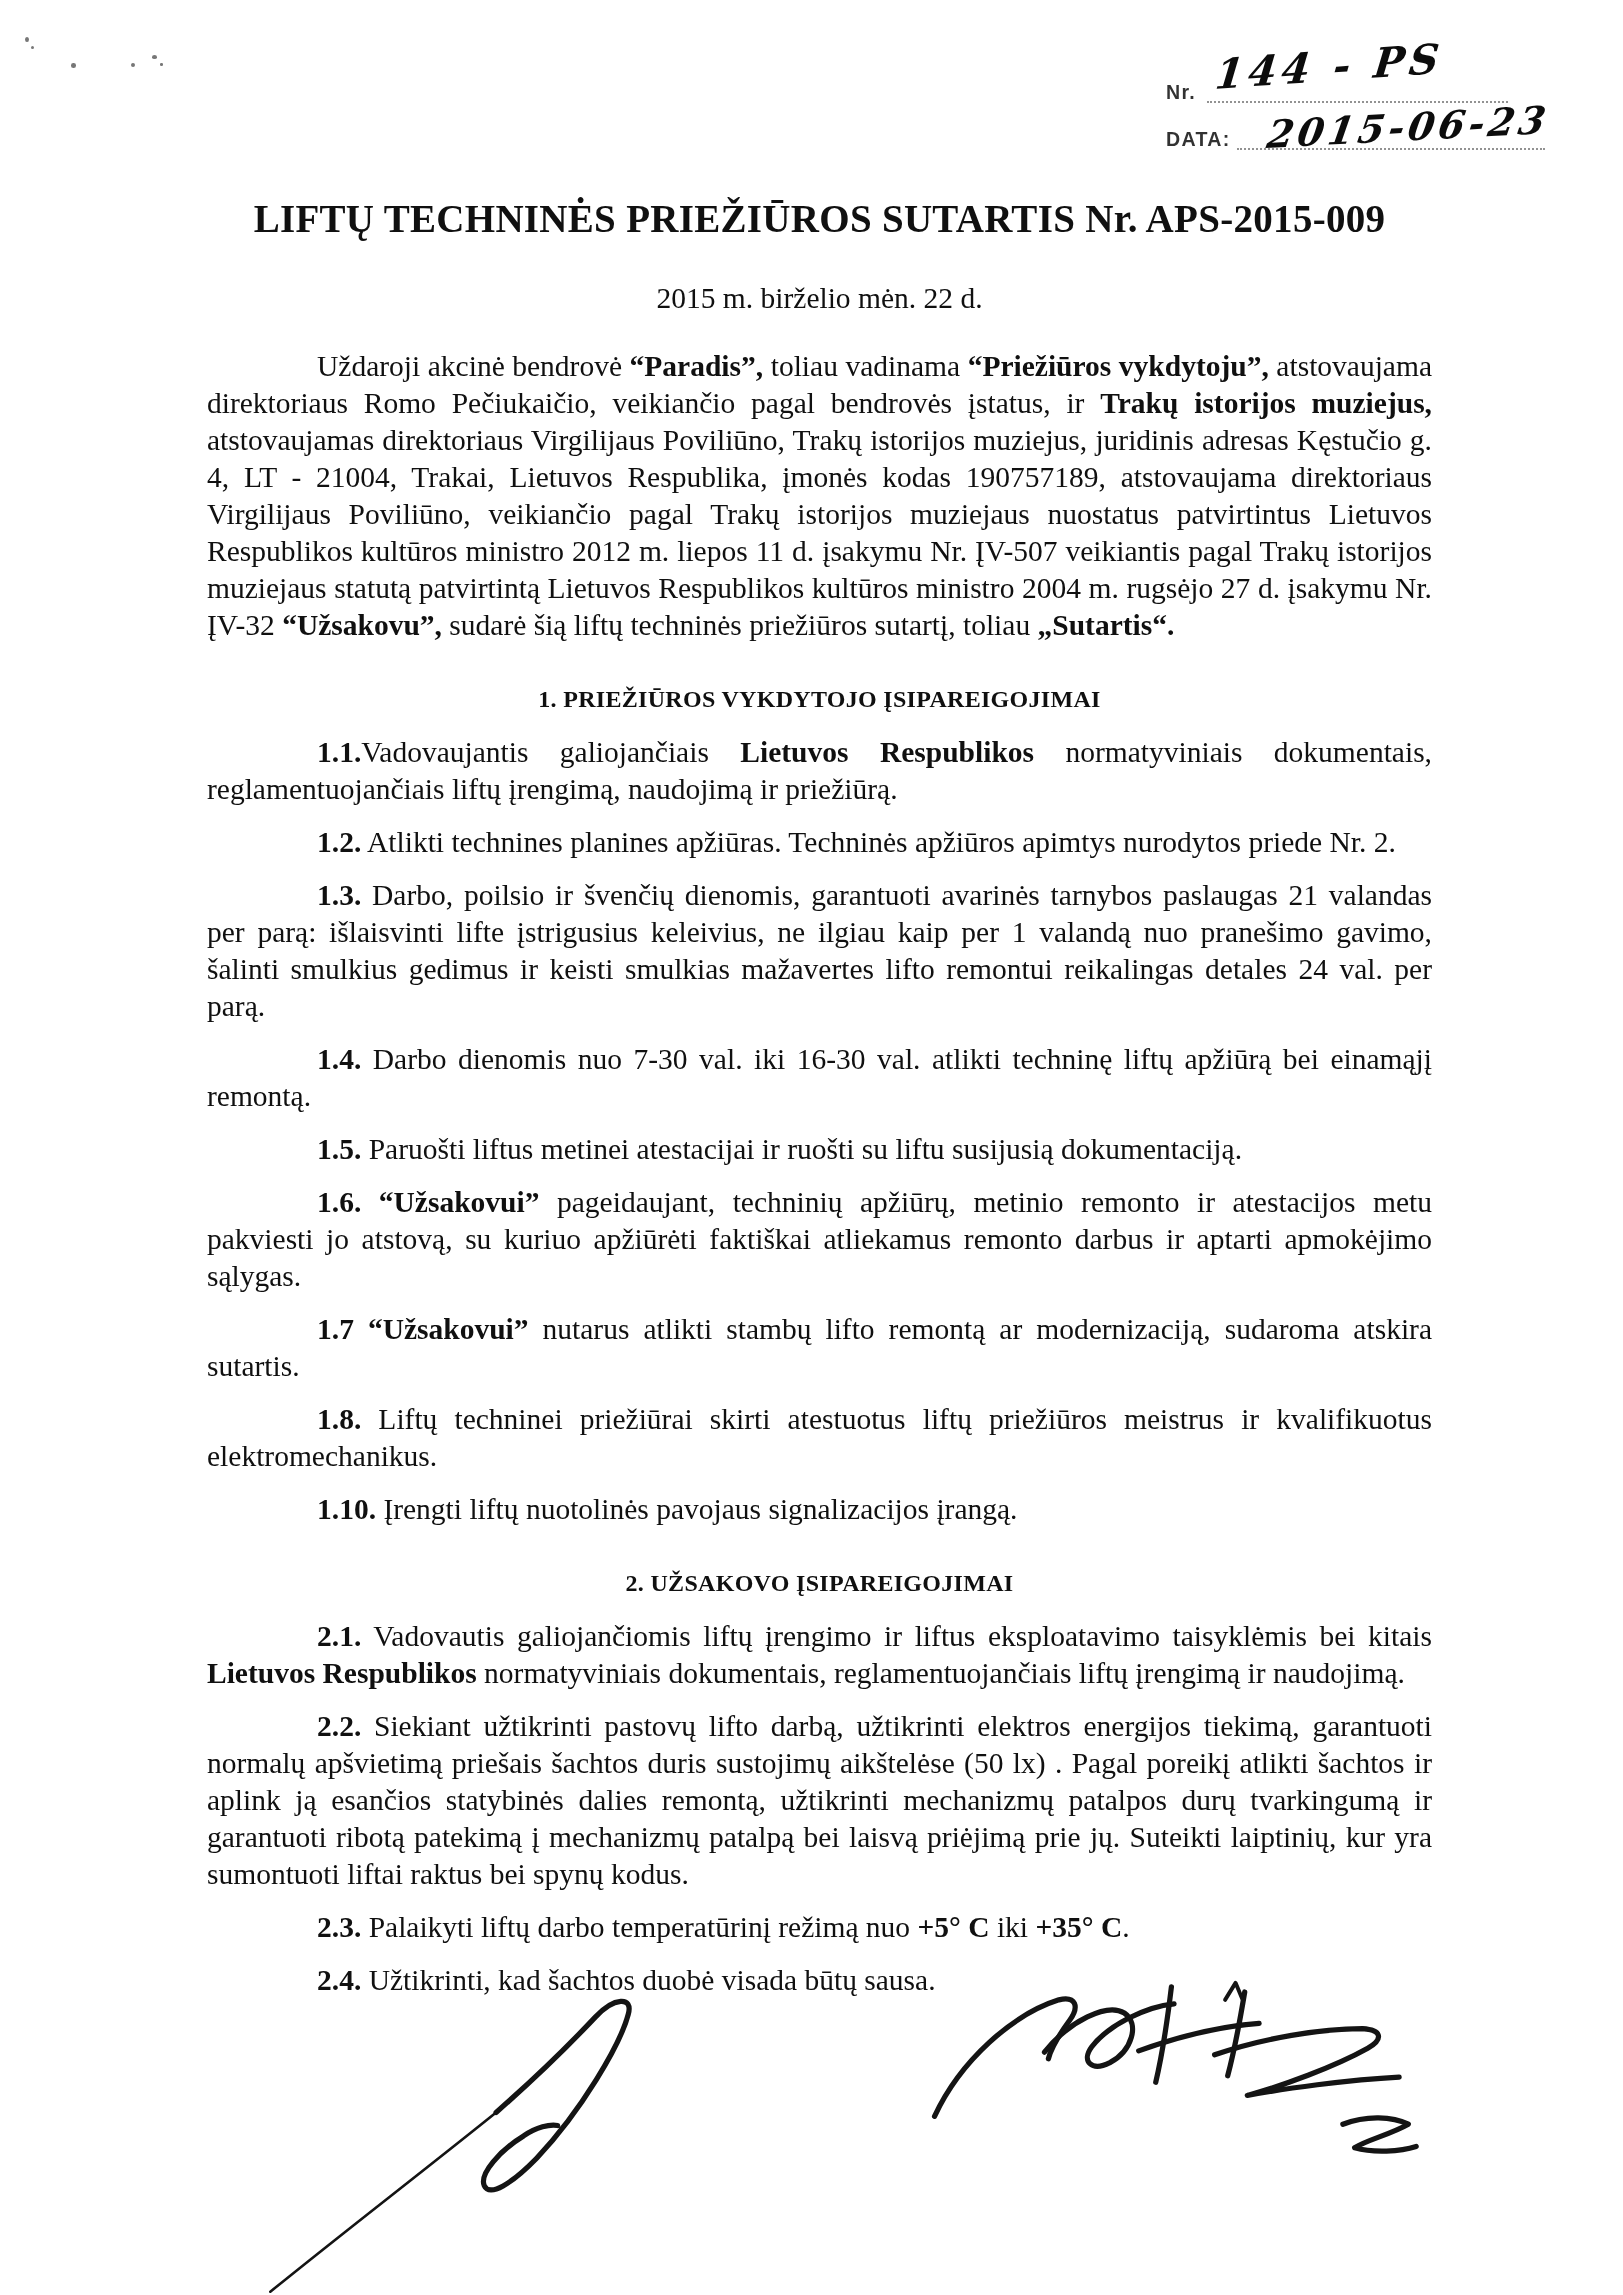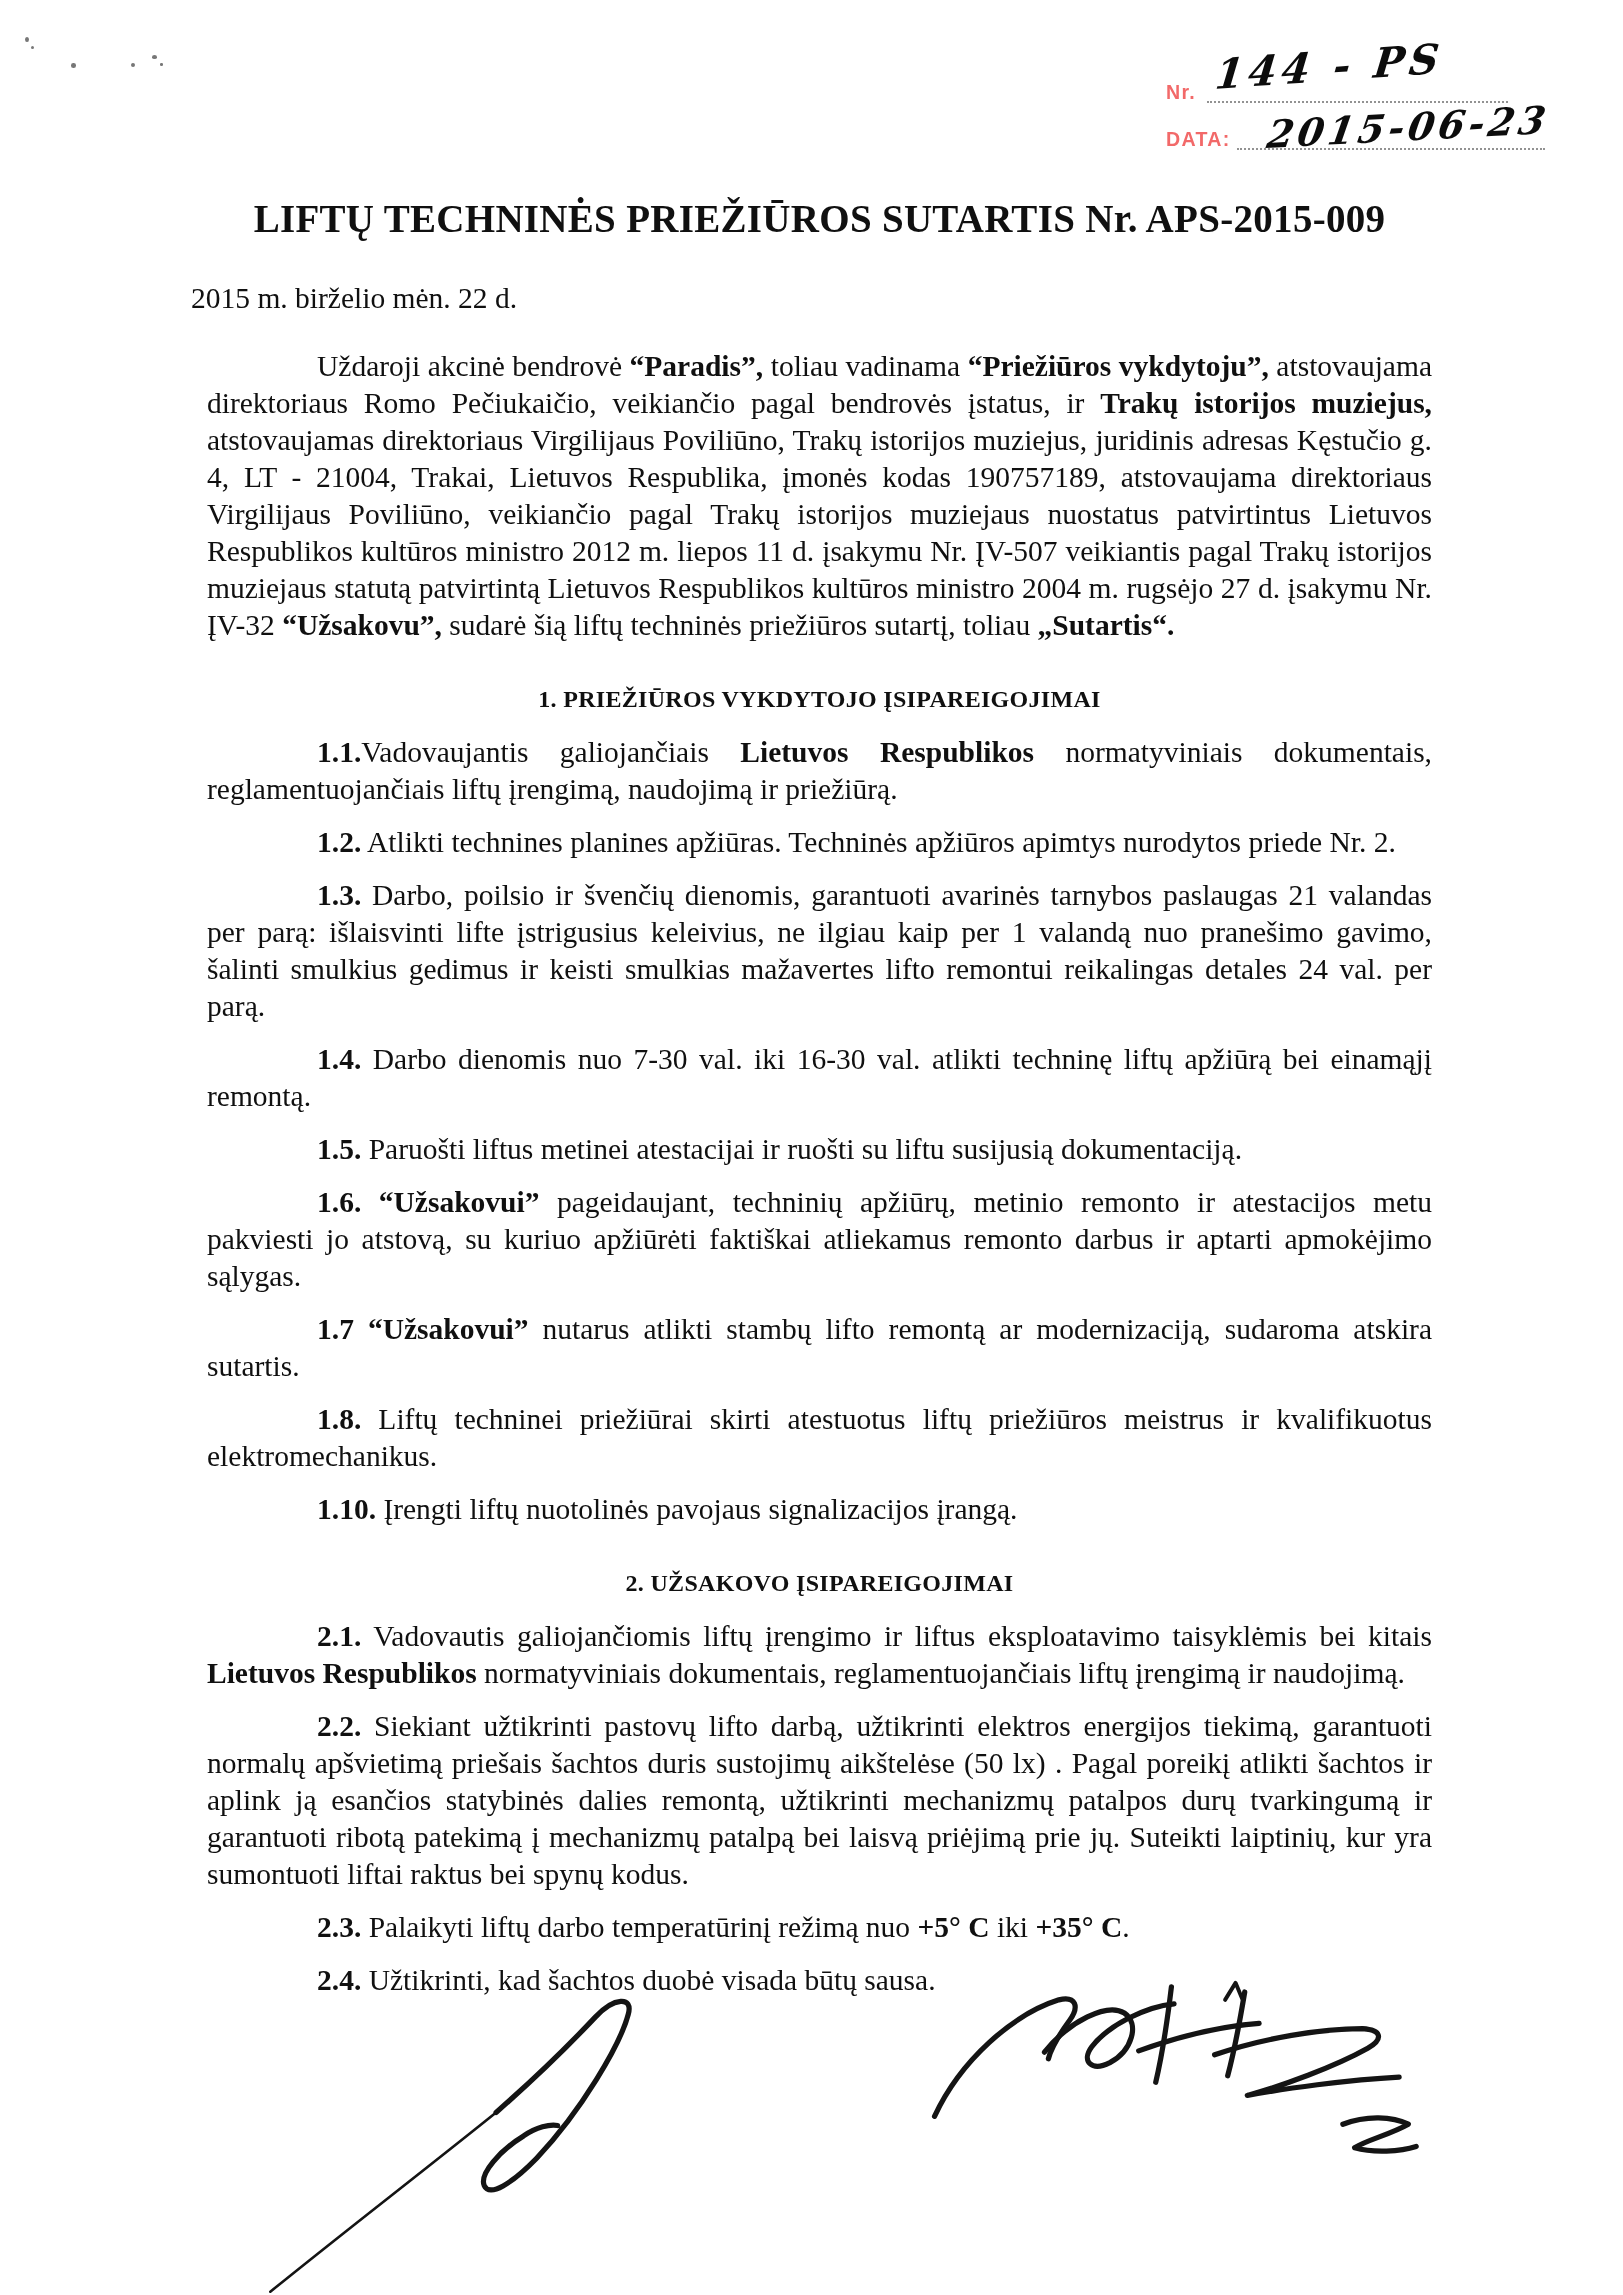--- a/index.html
+++ b/index.html
@@ -14,21 +14,21 @@
   .page{position:absolute;inset:0;}
 
   
   .speck{position:absolute;background:#4a4a4a;border-radius:50%;opacity:.75;}
 
   
   .stamp{position:absolute;left:1166px;top:60px;width:367px;}
   .stamp-row{position:relative;height:47px;}
   .stamp-label{
     position:absolute;left:0;bottom:2.6px;
-    color:#ef4444;font-size:19.6px;font-weight:700;
+    color:#000000;font-size:19.6px;font-weight:700;
     font-family:"Liberation Sans", sans-serif;letter-spacing:1.3px;
     opacity:.8;
   }
   .stamp-line{
     position:absolute;bottom:3.9px;height:0;
     border-bottom:2.6px dotted #6e6e6e;opacity:.75;
   }
   .stamp-line.l1{left:41px;width:301px;}
   .stamp-line.l2{left:71px;width:308px;}
   .hand{
@@ -40,21 +40,21 @@
   }
   .hand.v1{left:47px;bottom:7.9px;font-size:41px;letter-spacing:4.6px;transform:rotate(-4deg) skewX(-10deg);}
   .hand.v2{left:98px;bottom:-2.6px;font-size:38px;letter-spacing:3.9px;transform:rotate(-3deg) skewX(-12deg);}
 
   
   .content{position:absolute;left:191px;top:196px;width:1257px;}
   .title{
     font-size:39px;font-weight:700;text-align:center;
     letter-spacing:0.3px;margin:0;
   }
-  .date-line{font-size:29.5px;text-align:left;margin-top:41px;}
+  .date-line{font-size:29.5px;text-align:center;margin-top:41px;}
   .doc-body{margin-top:33px;}
   p.para{
     font-size:29.5px;line-height:37px;
     text-align:justify;text-indent:110px;margin:16px;
   }
   p.heading{
     font-size:24px;line-height:37px;font-weight:700;
     text-align:center;text-indent:0;margin:37px 0 0 0;
     letter-spacing:0.3px;
   }

